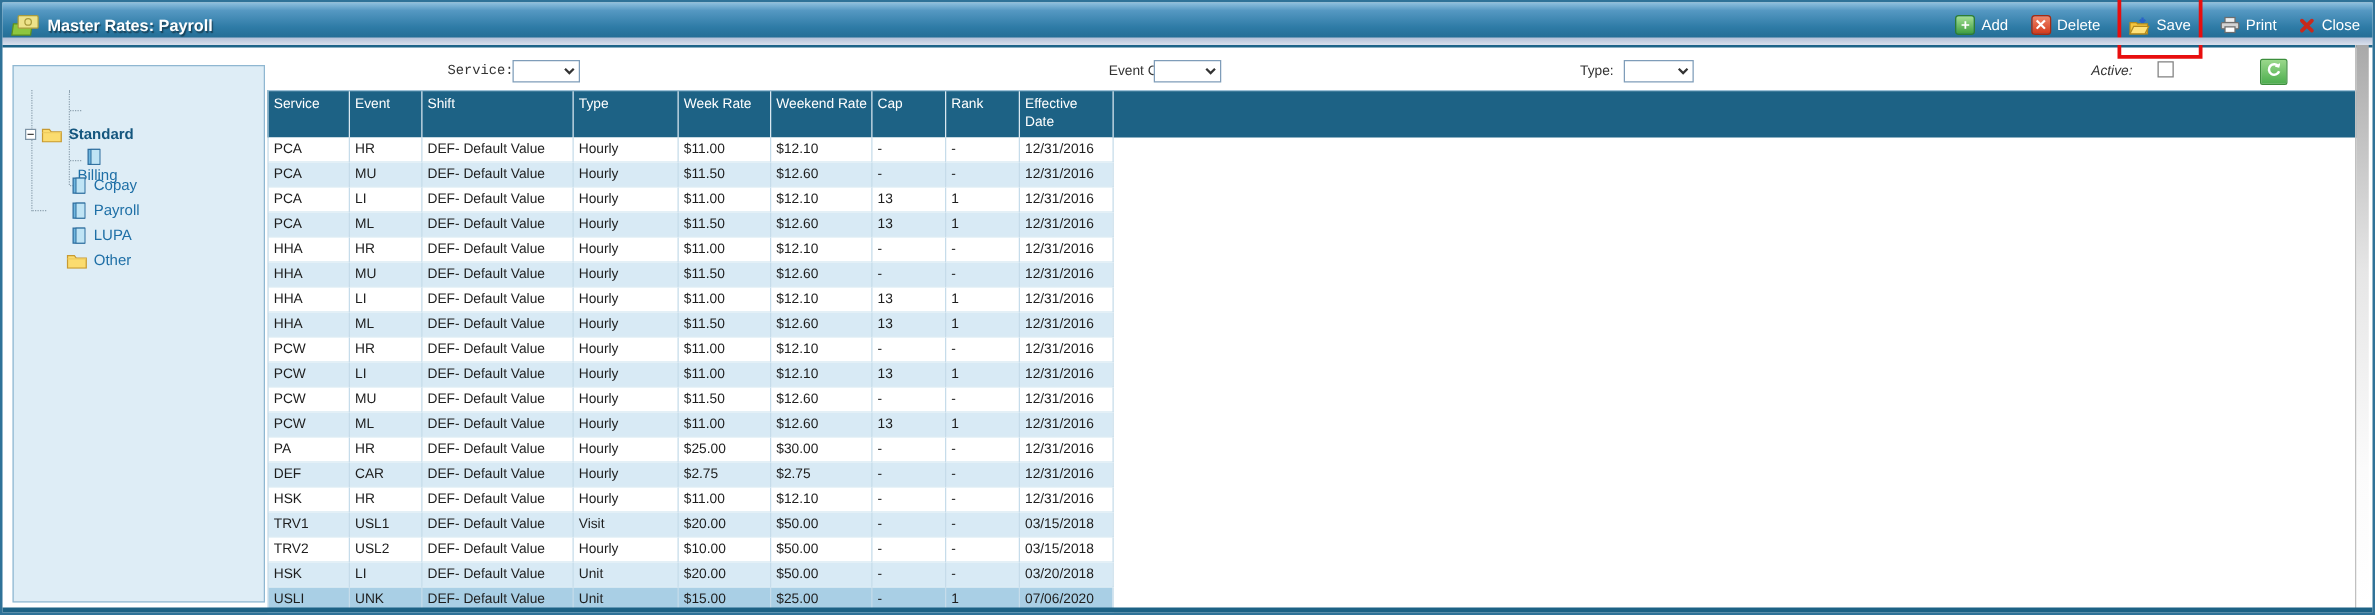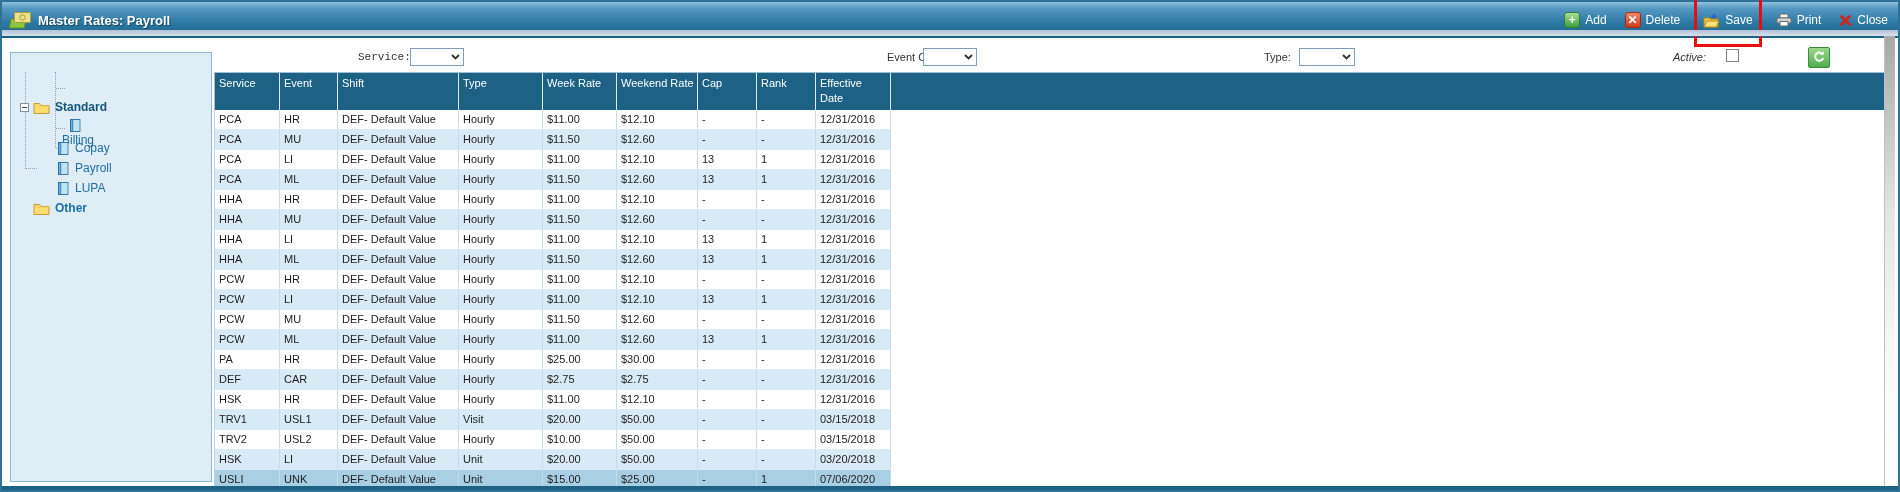--- a/index.html
+++ b/index.html
@@ -217,21 +217,21 @@
     <div class="tnode" style="left:46px;top:85px;">
       <span class="ic">
         <svg width="13" height="15" viewBox="0 0 13 15">
           <rect x="1.5" y="1.5" width="9" height="12" fill="#6FB6DF" stroke="#2E6E9E"></rect>
           <rect x="3.8" y="1.5" width="7.2" height="12" fill="#BFE4F5" stroke="#2E6E9E" stroke-width="0.8"></rect>
         </svg>
       </span>
       <span class="tlabel">LUPA</span>
     </div>
 
-    <div class="tnode" style="left:22px;top:105px;font-weight:bold;">
+    <div class="tnode" style="left:42px;top:105px;">
       <span class="ic">
         <svg width="17" height="13" viewBox="0 0 17 13">
           <path d="M1 12.5 V2.5 h5.5 l1.5 2 h8 v8 z" fill="#FBDC6F" stroke="#C79A32"></path>
           <path d="M1 5 h15" stroke="#EECB5E"></path>
         </svg>
       </span>
       <span class="tlabel">Other</span>
     </div>
   </div>
 

